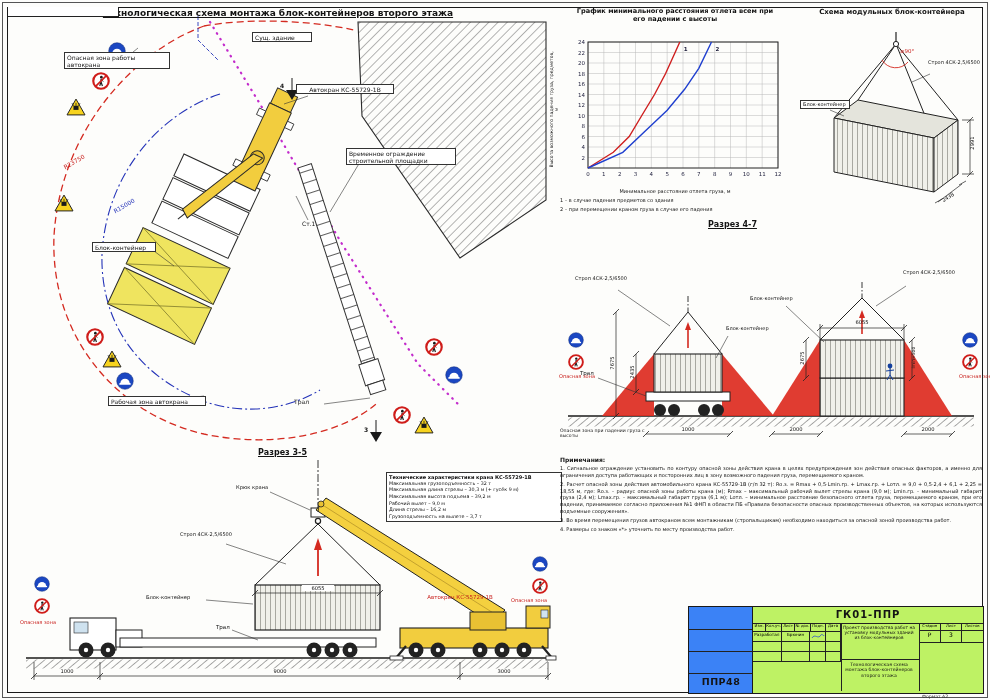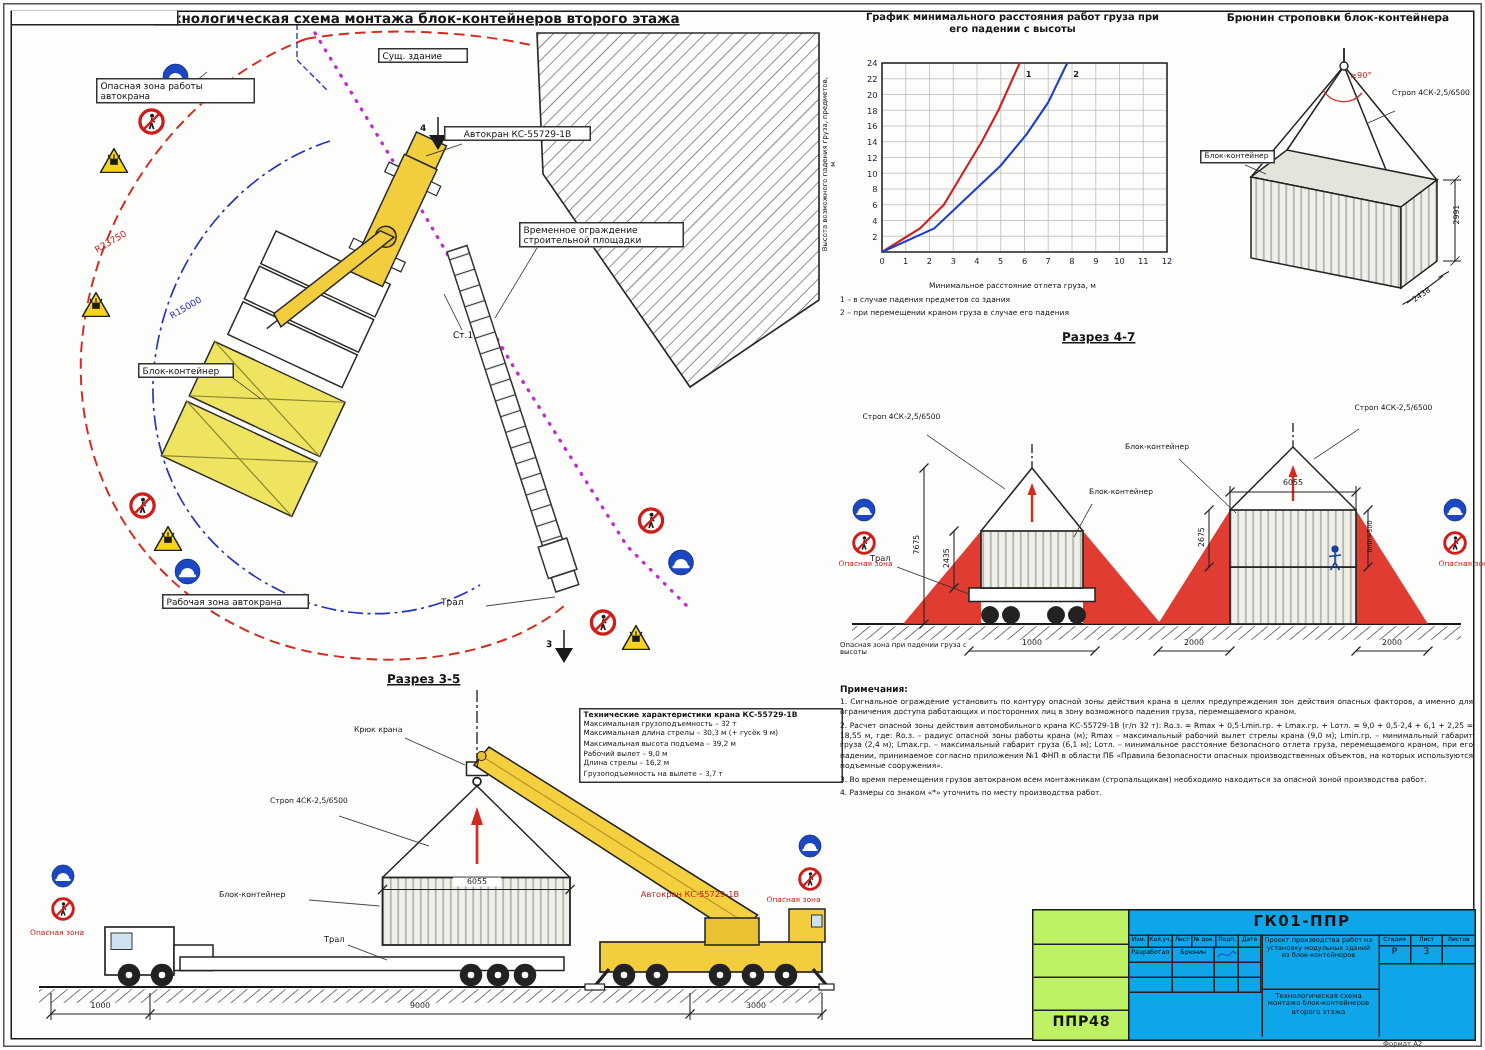--- a/index.html
+++ b/index.html
@@ -157,21 +157,21 @@
     <div class="lbl blue ctr" style="left:94px;top:196px;width:44px;transform:rotate(-30deg)">R15000</div>
     <div class="lbl box" style="left:84px;top:236px;width:58px">Блок-контейнер</div>
     <div class="lbl box" style="left:100px;top:390px;width:92px">Рабочая зона автокрана</div>
     <div class="lbl" style="left:286px;top:392px;width:30px">Трал</div>
     <div class="lbl" style="left:294px;top:214px;width:26px">Ст.1</div>
     <div class="lbl bold" style="left:290px;top:78px;width:10px;left:272px;top:76px">4</div>
     <div class="lbl bold" style="left:356px;top:420px;width:10px">3</div>
   </div>
 
   <div class="panel" style="left:546px;top:8px;width:256px;height:210px">
-    <div class="lbl bold ctr" style="left:24px;top:0;width:210px;font-size:6.6px">График минимального расстояния работ груза при его падении с высоты</div>
+    <div class="lbl bold ctr" style="left:24px;top:0;width:210px;font-size:6.6px">График минимального расстояния отлета всем при его падении с высоты</div>
     <div class="lbl ctr" style="left:-52px;top:96px;width:120px;font-size:4.6px;transform:rotate(-90deg)">Высота возможного падения груза, предметов, м</div>
     <svg id="chart-plot" width="234" height="152" style="left:12px;top:28px">
         <line x1="30" y1="6" x2="30" y2="132" stroke="#b8b8b8" stroke-width="0.5"></line>
         <text x="30" y="140" text-anchor="middle" class="tick">0</text>
         <line x1="45.83333333333333" y1="6" x2="45.83333333333333" y2="132" stroke="#b8b8b8" stroke-width="0.5"></line>
         <text x="45.83333333333333" y="140" text-anchor="middle" class="tick">1</text>
         <line x1="61.666666666666664" y1="6" x2="61.666666666666664" y2="132" stroke="#b8b8b8" stroke-width="0.5"></line>
         <text x="61.666666666666664" y="140" text-anchor="middle" class="tick">2</text>
         <line x1="77.5" y1="6" x2="77.5" y2="132" stroke="#b8b8b8" stroke-width="0.5"></line>
         <text x="77.5" y="140" text-anchor="middle" class="tick">3</text>
@@ -222,21 +222,21 @@
         <text x="125.83333333333333" y="15" class="tick" fill="#cf1f1f" font-weight="bold">1</text>
         <polyline points="30.0,132.0 64.8,116.3 87.0,95.3 109.2,74.3 126.6,53.3 140.8,32.3 153.5,6.0" fill="none" stroke="#1f3fcf" stroke-width="1.4"></polyline>
         <text x="157.5" y="15" class="tick" fill="#1f3fcf" font-weight="bold">2</text>
       </svg>
     <div class="lbl ctr" style="left:12px;top:181px;width:234px;font-size:5px">Минимальное расстояние отлета груза, м</div>
     <div class="lbl" style="left:14px;top:190px;width:240px;font-size:5px">1 – в случае падения предметов со здания</div>
     <div class="lbl" style="left:14px;top:199px;width:240px;font-size:5px">2 – при перемещении краном груза в случае его падения</div>
   </div>
 
   <div class="panel" style="left:800px;top:8px;width:184px;height:212px">
-    <div class="lbl bold ctr" style="left:12px;top:0;width:160px;font-size:7px">Брюнин строповки блок-контейнера</div>
+    <div class="lbl bold ctr" style="left:12px;top:0;width:160px;font-size:7px">Схема модульных блок-контейнера</div>
     <svg width="184" height="190" style="left:0;top:22px">
       <line x1="96" y1="2" x2="96" y2="12" stroke="#222" stroke-width="1.2"></line>
       <g stroke="#222" stroke-width="1" fill="none">
         <line x1="96" y1="14" x2="34" y2="88"></line>
         <line x1="96" y1="14" x2="134" y2="108"></line>
         <line x1="96" y1="14" x2="58" y2="70"></line>
         <line x1="96" y1="14" x2="158" y2="90"></line>
       </g>
       <circle cx="96" cy="14" r="2.6" fill="#fff" stroke="#222"></circle>
       <path d="M82,30 A16,16 0 0 0 108,32" fill="none" stroke="#d42a20" stroke-width="0.9"></path>
@@ -474,28 +474,28 @@
   <div class="panel" style="left:560px;top:456px;width:424px;height:148px">
     <div class="lbl bold" style="left:0;top:0;font-size:6px">Примечания:</div>
     <div style="position:absolute;left:0;top:9px;width:422px">
       <div class="notes-item">1. Сигнальное ограждение установить по контуру опасной зоны действия крана в целях предупреждения зон действия опасных факторов, а именно для ограничения доступа работающих и посторонних лиц в зону возможного падения груза, перемещаемого краном.</div>
       <div class="notes-item">2. Расчет опасной зоны действия автомобильного крана КС-55729-1В (г/п 32 т): Rо.з. = Rmax + 0,5·Lmin.гр. + Lmax.гр. + Lотл. = 9,0 + 0,5·2,4 + 6,1 + 2,25 = 18,55 м, где: Rо.з. – радиус опасной зоны работы крана (м); Rmax – максимальный рабочий вылет стрелы крана (9,0 м); Lmin.гр. – минимальный габарит груза (2,4 м); Lmax.гр. – максимальный габарит груза (6,1 м); Lотл. – минимальное расстояние безопасного отлета груза, перемещаемого краном, при его падении, принимаемое согласно приложения №1 ФНП в области ПБ «Правила безопасности опасных производственных объектов, на которых используются подъемные сооружения».</div>
       <div class="notes-item">3. Во время перемещения грузов автокраном всем монтажникам (стропальщикам) необходимо находиться за опасной зоной производства работ.</div>
       <div class="notes-item">4. Размеры со знаком «*» уточнить по месту производства работ.</div>
     </div>
   </div>
 
-  <div class="panel" style="left:688px;top:606px;width:64px;height:86px;border:1.2px solid #1a1a1a;background:#bef264">
+  <div class="panel" style="left:688px;top:606px;width:64px;height:86px;border:1.2px solid #1a1a1a;background:#3b82f6">
     <div style="position:absolute;left:0;top:0;width:100%;height:22px;border-bottom:0.6px solid #222"></div>
     <div style="position:absolute;left:0;top:22px;width:100%;height:22px;border-bottom:0.6px solid #222"></div>
     <div style="position:absolute;left:0;top:44px;width:100%;height:22px;border-bottom:0.6px solid #222"></div>
     <div class="lbl bold ctr" style="left:0;top:69px;width:100%;font-size:9.5px;letter-spacing:0.5px">ППР48</div>
   </div>
 
-  <div class="panel" style="left:752px;top:606px;width:230px;height:86px;border:1.2px solid #1a1a1a;background:#0ea5e9">
+  <div class="panel" style="left:752px;top:606px;width:230px;height:86px;border:1.2px solid #1a1a1a;background:#bef264">
     <div class="lbl bold ctr" style="left:0;top:2px;width:100%;font-size:10px;letter-spacing:1px">ГК01-ППР</div>
     <div style="position:absolute;left:0;top:16px;width:100%;border-top:0.8px solid #222"></div>
 
     <div style="position:absolute;left:0;top:16px;width:88px;height:68px;border-right:0.8px solid #222">
       <div class="tb-row" style="height:9px">
         <div class="tb-cell" style="width:13px">Изм.</div>
         <div class="tb-cell" style="width:16px">Кол.уч.</div>
         <div class="tb-cell" style="width:13px">Лист</div>
         <div class="tb-cell" style="width:16px">№ док.</div>
         <div class="tb-cell" style="width:15px">Подп.</div>

